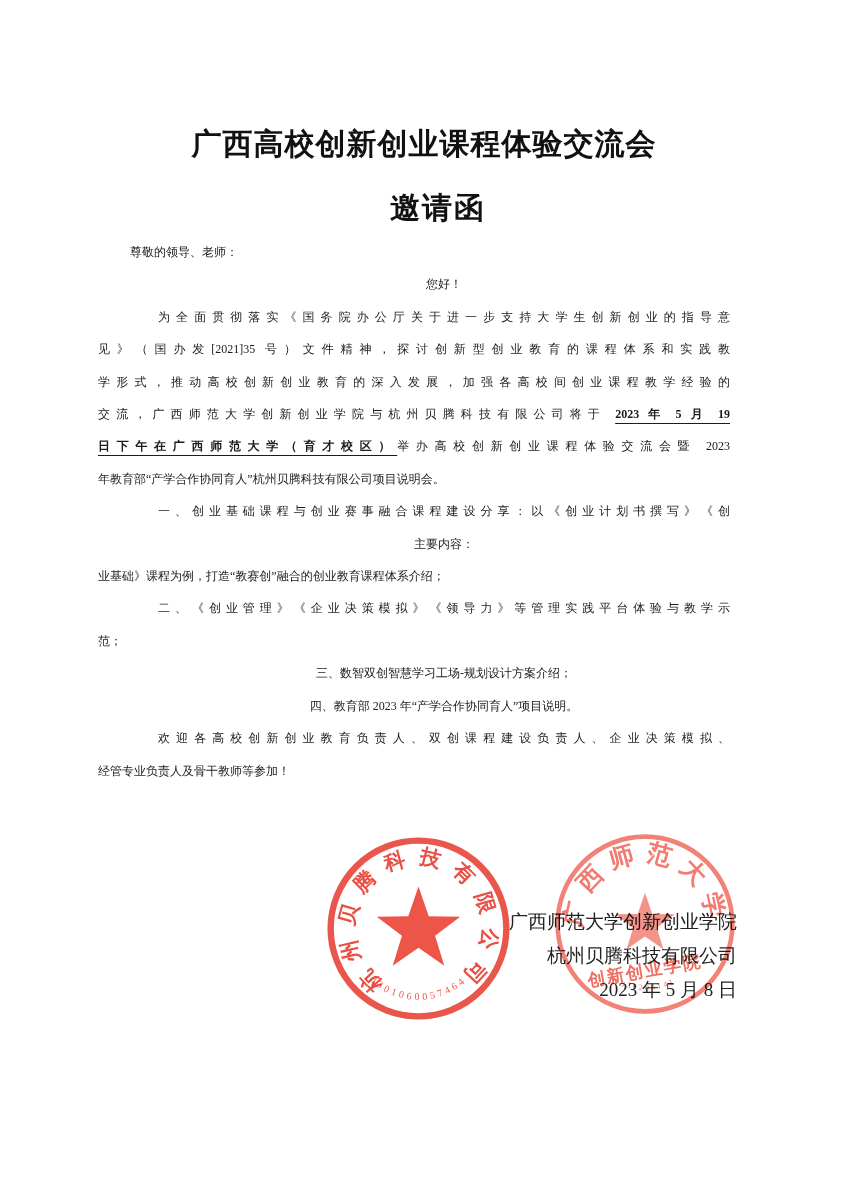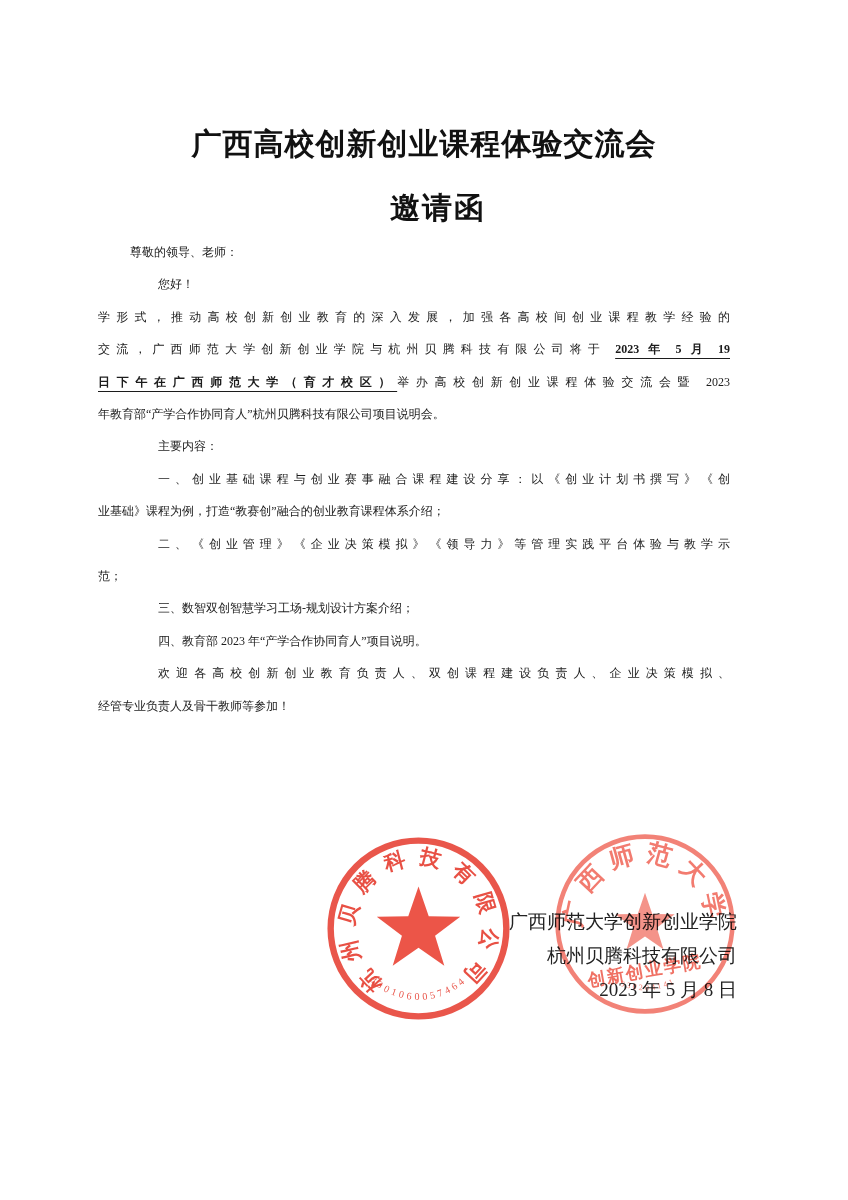--- a/index.html
+++ b/index.html
@@ -19,21 +19,21 @@
     text-align:center; font-size:30px; font-weight:900; letter-spacing:2px;
     color:#111;
   }
   .letter-body {
     position:absolute; left:98px; top:236px; width:632px;
     font-size:12px; line-height:32.4px;
   }
   .line { overflow:hidden; }
   .line.fill { text-align:justify; text-align-last:justify; }
   .indent-small { padding-left:32px; }
-  .indent-para  { padding-left:60px; }
+  .indent-para  { padding-left:60px;text-align:center; }
   .emph {
     font-weight:bold;
     text-decoration:underline;
     text-underline-offset:4.5px;
     text-decoration-thickness:1.2px;
   }
   .signature {
     position:absolute; right:111px; top:905px; z-index:1;
     text-align:right; font-size:19px; line-height:34px;
     color:#222;
@@ -46,26 +46,28 @@
 <body>
 
 <div class="page">
 
   <div class="title">广西高校创新创业课程体验交流会</div>
   <div class="subtitle">邀请函</div>
 
   <div class="letter-body">
       <div class="line indent-small"><span>尊敬的领导、老师：</span></div>
       <div class="line indent-para"><span>您好！</span></div>
+      <div class="line fill indent-para"><span>为全面贯彻落实《国务院办公厅关于进一步支持大学生创新创业的指导意</span></div>
+      <div class="line fill"><span>见》（国办发[2021]35 号）文件精神，探讨创新型创业教育的课程体系和实践教</span></div>
       <div class="line fill"><span>学形式，推动高校创新创业教育的深入发展，加强各高校间创业课程教学经验的</span></div>
       <div class="line fill"><span>交流，广西师范大学创新创业学院与杭州贝腾科技有限公司将于 </span><span class="emph">2023 年 5 月 19</span></div>
       <div class="line fill"><span class="emph">日下午在广西师范大学（育才校区）</span><span>举办高校创新创业课程体验交流会暨 2023</span></div>
       <div class="line"><span>年教育部“产学合作协同育人”杭州贝腾科技有限公司项目说明会。</span></div>
+      <div class="line fill indent-para"><span>一、创业基础课程与创业赛事融合课程建设分享：以《创业计划书撰写》《创</span></div>
       <div class="line indent-para"><span>主要内容：</span></div>
-      <div class="line fill indent-para"><span>一、创业基础课程与创业赛事融合课程建设分享：以《创业计划书撰写》《创</span></div>
       <div class="line"><span>业基础》课程为例，打造“教赛创”融合的创业教育课程体系介绍；</span></div>
       <div class="line fill indent-para"><span>二、《创业管理》《企业决策模拟》《领导力》等管理实践平台体验与教学示</span></div>
       <div class="line"><span>范；</span></div>
       <div class="line indent-para"><span>三、数智双创智慧学习工场-规划设计方案介绍；</span></div>
       <div class="line indent-para"><span>四、教育部 2023 年“产学合作协同育人”项目说明。</span></div>
       <div class="line fill indent-para"><span>欢迎各高校创新创业教育负责人、双创课程建设负责人、企业决策模拟、</span></div>
       <div class="line"><span>经管专业负责人及骨干教师等参加！</span></div>
     </div>
 
   <div class="signature">

